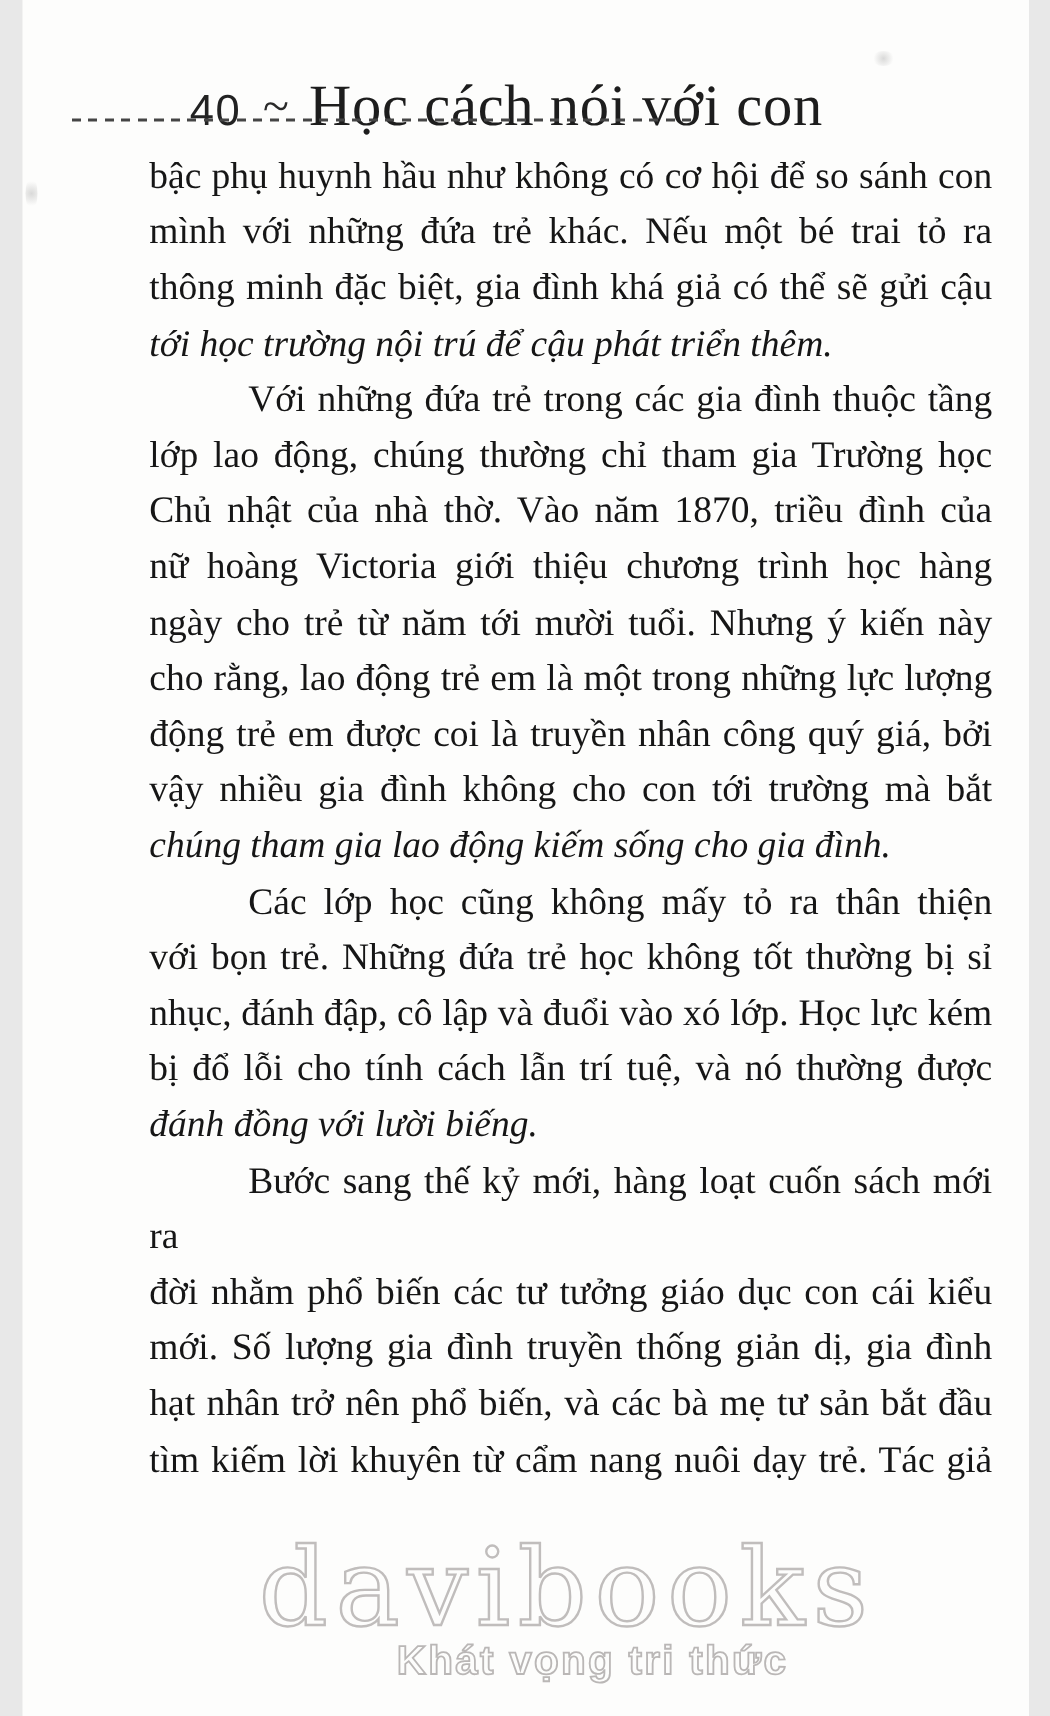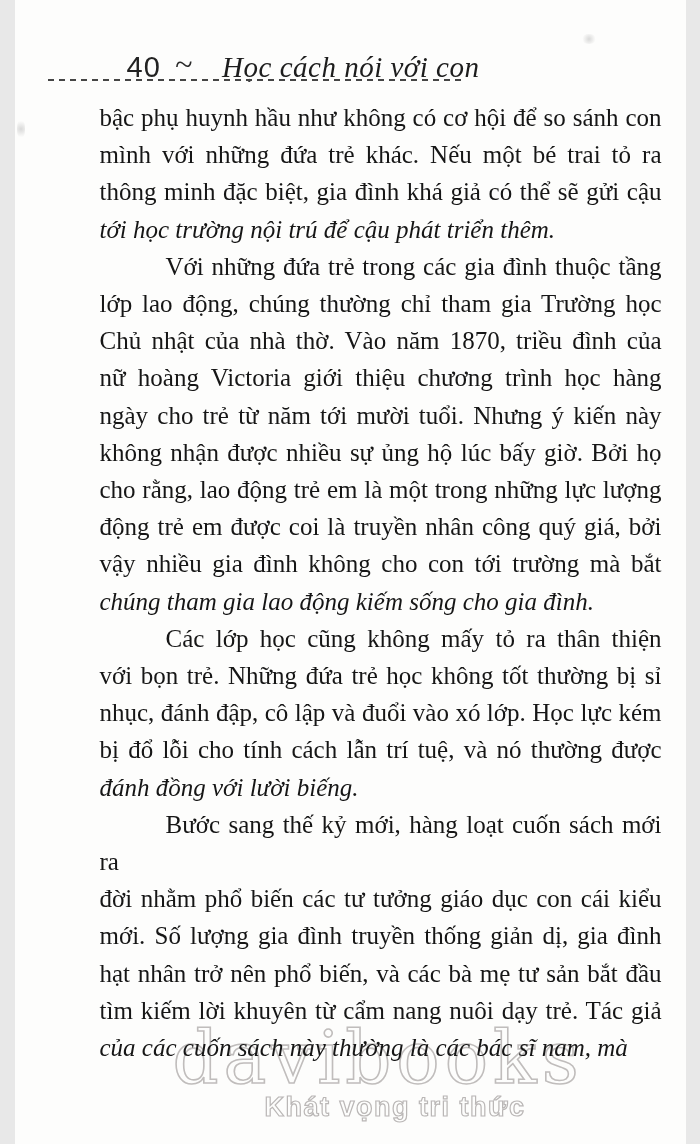--- a/index.html
+++ b/index.html
@@ -21,23 +21,22 @@
   }
   .page-num {
     font-size:29px; color:#222; letter-spacing:1px;
     font-family:"Liberation Sans", sans-serif;
   }
   .hdr-swash {
     font-size:32px; font-style:italic; color:#2a2a2a;
     transform:translateY(-2px);
   }
   .hdr-title {
-    font-size:29px; font-style:italic; color:#1d1d1d;
+    font-size:39px; color:#1d1d1d;
     letter-spacing:0.5px;
-    margin-left:16px;
   }
   .header-rule {
     position:absolute; top:79px; left:33px;
     width:415px; height:2px; z-index:3;
     background:repeating-linear-gradient(90deg,#454545 0 6px, transparent 6px 11px);
   }
 
   
   .body-text {
     position:absolute; top:99px; left:85px; width:562px;
@@ -93,40 +92,38 @@
         <div class="line">mình với những đứa trẻ khác. Nếu một bé trai tỏ ra</div>
         <div class="line">thông minh đặc biệt, gia đình khá giả có thể sẽ gửi cậu</div>
         <div class="line last">tới học trường nội trú để cậu phát triển thêm.</div>
       </div>
       <div class="para">
         <div class="line indent">Với những đứa trẻ trong các gia đình thuộc tầng</div>
         <div class="line">lớp lao động, chúng thường chỉ tham gia Trường học</div>
         <div class="line">Chủ nhật của nhà thờ. Vào năm 1870, triều đình của</div>
         <div class="line">nữ hoàng Victoria giới thiệu chương trình học hàng</div>
         <div class="line">ngày cho trẻ từ năm tới mười tuổi. Nhưng ý kiến này</div>
-        <div class="line">không nhận được nhiều sự ủng hộ lúc bấy giờ. Bởi họ</div>
         <div class="line">cho rằng, lao động trẻ em là một trong những lực lượng</div>
         <div class="line">động trẻ em được coi là truyền nhân công quý giá, bởi</div>
         <div class="line">vậy nhiều gia đình không cho con tới trường mà bắt</div>
         <div class="line last">chúng tham gia lao động kiếm sống cho gia đình.</div>
       </div>
       <div class="para">
         <div class="line indent">Các lớp học cũng không mấy tỏ ra thân thiện</div>
         <div class="line">với bọn trẻ. Những đứa trẻ học không tốt thường bị sỉ</div>
         <div class="line">nhục, đánh đập, cô lập và đuổi vào xó lớp. Học lực kém</div>
         <div class="line">bị đổ lỗi cho tính cách lẫn trí tuệ, và nó thường được</div>
         <div class="line last">đánh đồng với lười biếng.</div>
       </div>
       <div class="para">
         <div class="line indent">Bước sang thế kỷ mới, hàng loạt cuốn sách mới ra</div>
         <div class="line">đời nhằm phổ biến các tư tưởng giáo dục con cái kiểu</div>
         <div class="line">mới. Số lượng gia đình truyền thống giản dị, gia đình</div>
         <div class="line">hạt nhân trở nên phổ biến, và các bà mẹ tư sản bắt đầu</div>
         <div class="line">tìm kiếm lời khuyên từ cẩm nang nuôi dạy trẻ. Tác giả</div>
-        <div class="line last">của các cuốn sách này thường là các bác sĩ nam, mà</div>
       </div>
     </div>
 
   <div class="wm-logo">davibooks</div>
   <div class="wm-tagline">Khát vọng tri thức</div>
 
   <div class="speck s1"></div>
   <div class="speck s2"></div>
 
 </div>

